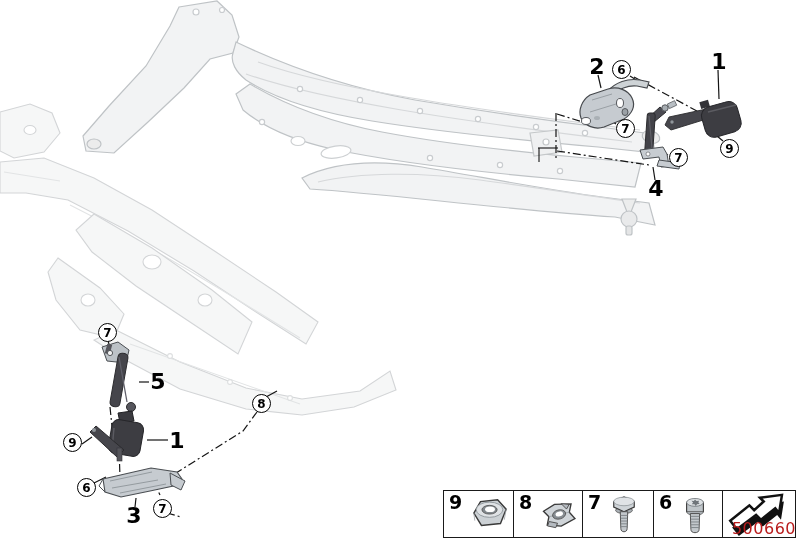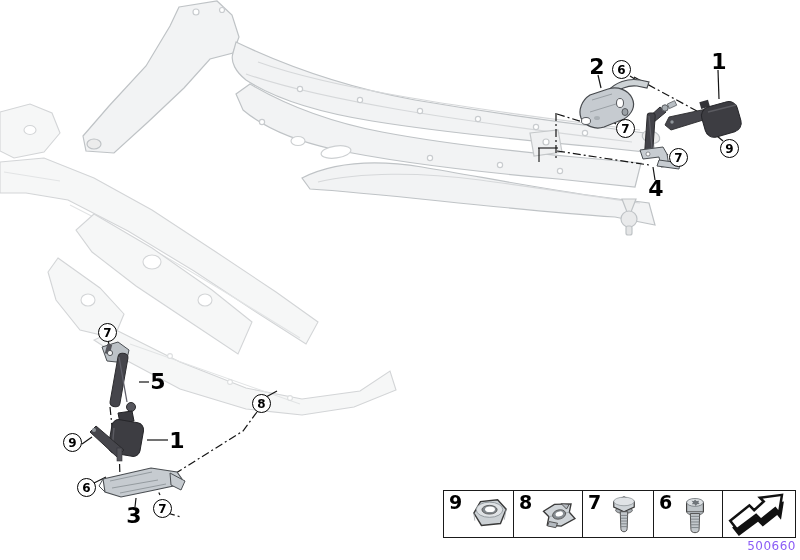--- a/index.html
+++ b/index.html
@@ -11,22 +11,22 @@
            font-size:12px;font-weight:bold;color:#000;box-sizing:border-box;line-height:1;cursor:pointer;}
   .part-label{position:absolute;width:16px;text-align:center;font-size:22px;font-weight:bold;
               color:#000;line-height:1;cursor:pointer;}
   .legend{position:absolute;left:443px;top:490px;width:353px;height:48px;box-sizing:border-box;
           border:1.6px solid #1a1a1a;display:flex;background:#fff;}
   .lg-cell{position:relative;height:100%;border-right:1.6px solid #1a1a1a;box-sizing:border-box;
            display:flex;align-items:center;justify-content:flex-end;cursor:pointer;}
   .lg-cell:last-child{border-right:none;justify-content:center;}
   .lg-num{position:absolute;top:1px;left:5px;font-size:19px;font-weight:bold;color:#000;line-height:1.1;}
   .lg-cell svg{margin-right:2px;}
-  .drawing-number{position:absolute;left:728px;top:539px;width:68px;text-align:right;
-                  font-size:12px;color:#8b5cf6;letter-spacing:0.5px;}
+  .drawing-number{position:absolute;left:728px;top:519px;width:68px;text-align:right;
+                  font-size:16px;color:#b91c1c;letter-spacing:0.5px;}
 </style>
 </head>
 <body>
 
 <div class="stage">
 
   <svg class="art" width="800" height="560" viewBox="0 0 800 560">
 
     <g stroke="#d3d5d7" fill="#f6f7f7" stroke-width="1.1">
       <path d="M0,112 L30,104 L52,113 L60,133 L44,152 L14,158 L0,151 Z"></path>

